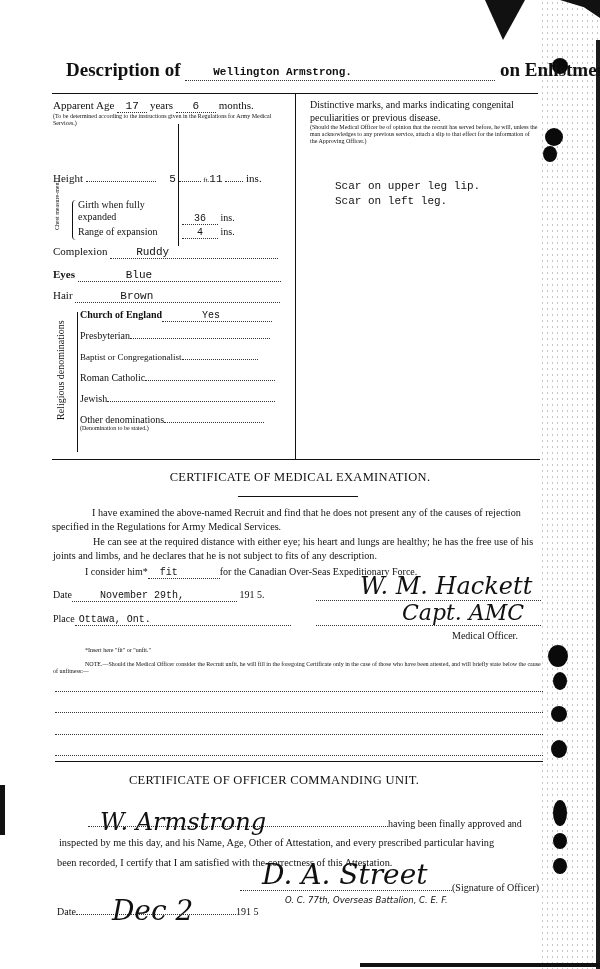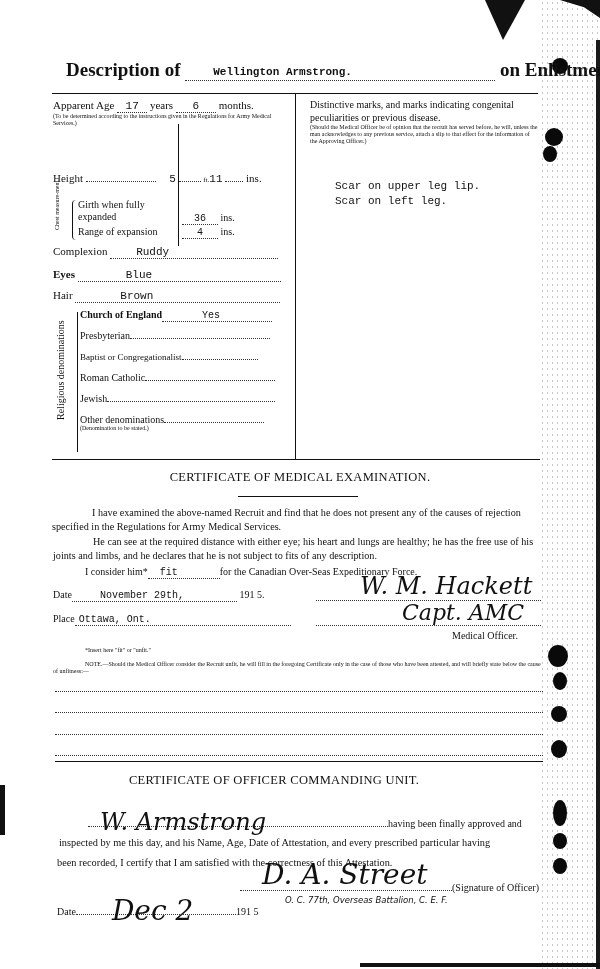--- a/index.html
+++ b/index.html
@@ -175,21 +175,21 @@
 <div class="abs" style="left:55px;top:755px;width:488px;border-bottom:1px dotted #333;"></div>
 <div class="hline" style="left:55px;top:761px;width:488px;height:1px;"></div>
 
 <div class="abs heading" style="left:0;width:548px;text-align:center;top:773px;">CERTIFICATE OF OFFICER COMMANDING UNIT.</div>
 
 <div class="abs lbl10" style="left:88px;top:818px;width:456px;white-space:nowrap;">
   <span class="dots" style="display:inline-block;width:300px;position:relative;">
     <span class="hand" style="position:absolute;left:12px;top:-18px;font-size:24px;">W. Armstrong</span>
   </span><span>having been finally approved and</span>
 </div>
-<div class="abs para" style="left:59px;top:836px;white-space:nowrap;font-size:10.3px;">inspected by me this day, and his Name, Age, Date of Attestation, and every prescribed particular having</div>
+<div class="abs para" style="left:59px;top:836px;white-space:nowrap;font-size:10.3px;">inspected by me this day, and his Name, Age, Other of Attestation, and every prescribed particular having</div>
 <div class="abs para" style="left:57px;top:856px;white-space:nowrap;font-size:10.3px;">been recorded, I certify that I am satisfied with the correctness of this Attestation.</div>
 
 <div class="abs hand" style="left:262px;top:858px;font-size:28px;">D. A. Street</div>
 <div class="abs lbl10" style="left:240px;top:882px;white-space:nowrap;">
   <span class="dots" style="display:inline-block;width:212px;"></span><span>(Signature of Officer)</span>
 </div>
 <div class="abs" style="left:285px;top:895px;font-family:'DejaVu Sans',sans-serif;font-style:italic;font-size:8.5px;">O. C. 77th, Overseas Battalion, C. E. F.</div>
 
 <div class="abs lbl10" style="left:57px;top:906px;white-space:nowrap;">
   <span>Date</span><span class="dots" style="display:inline-block;width:160px;position:relative;">

